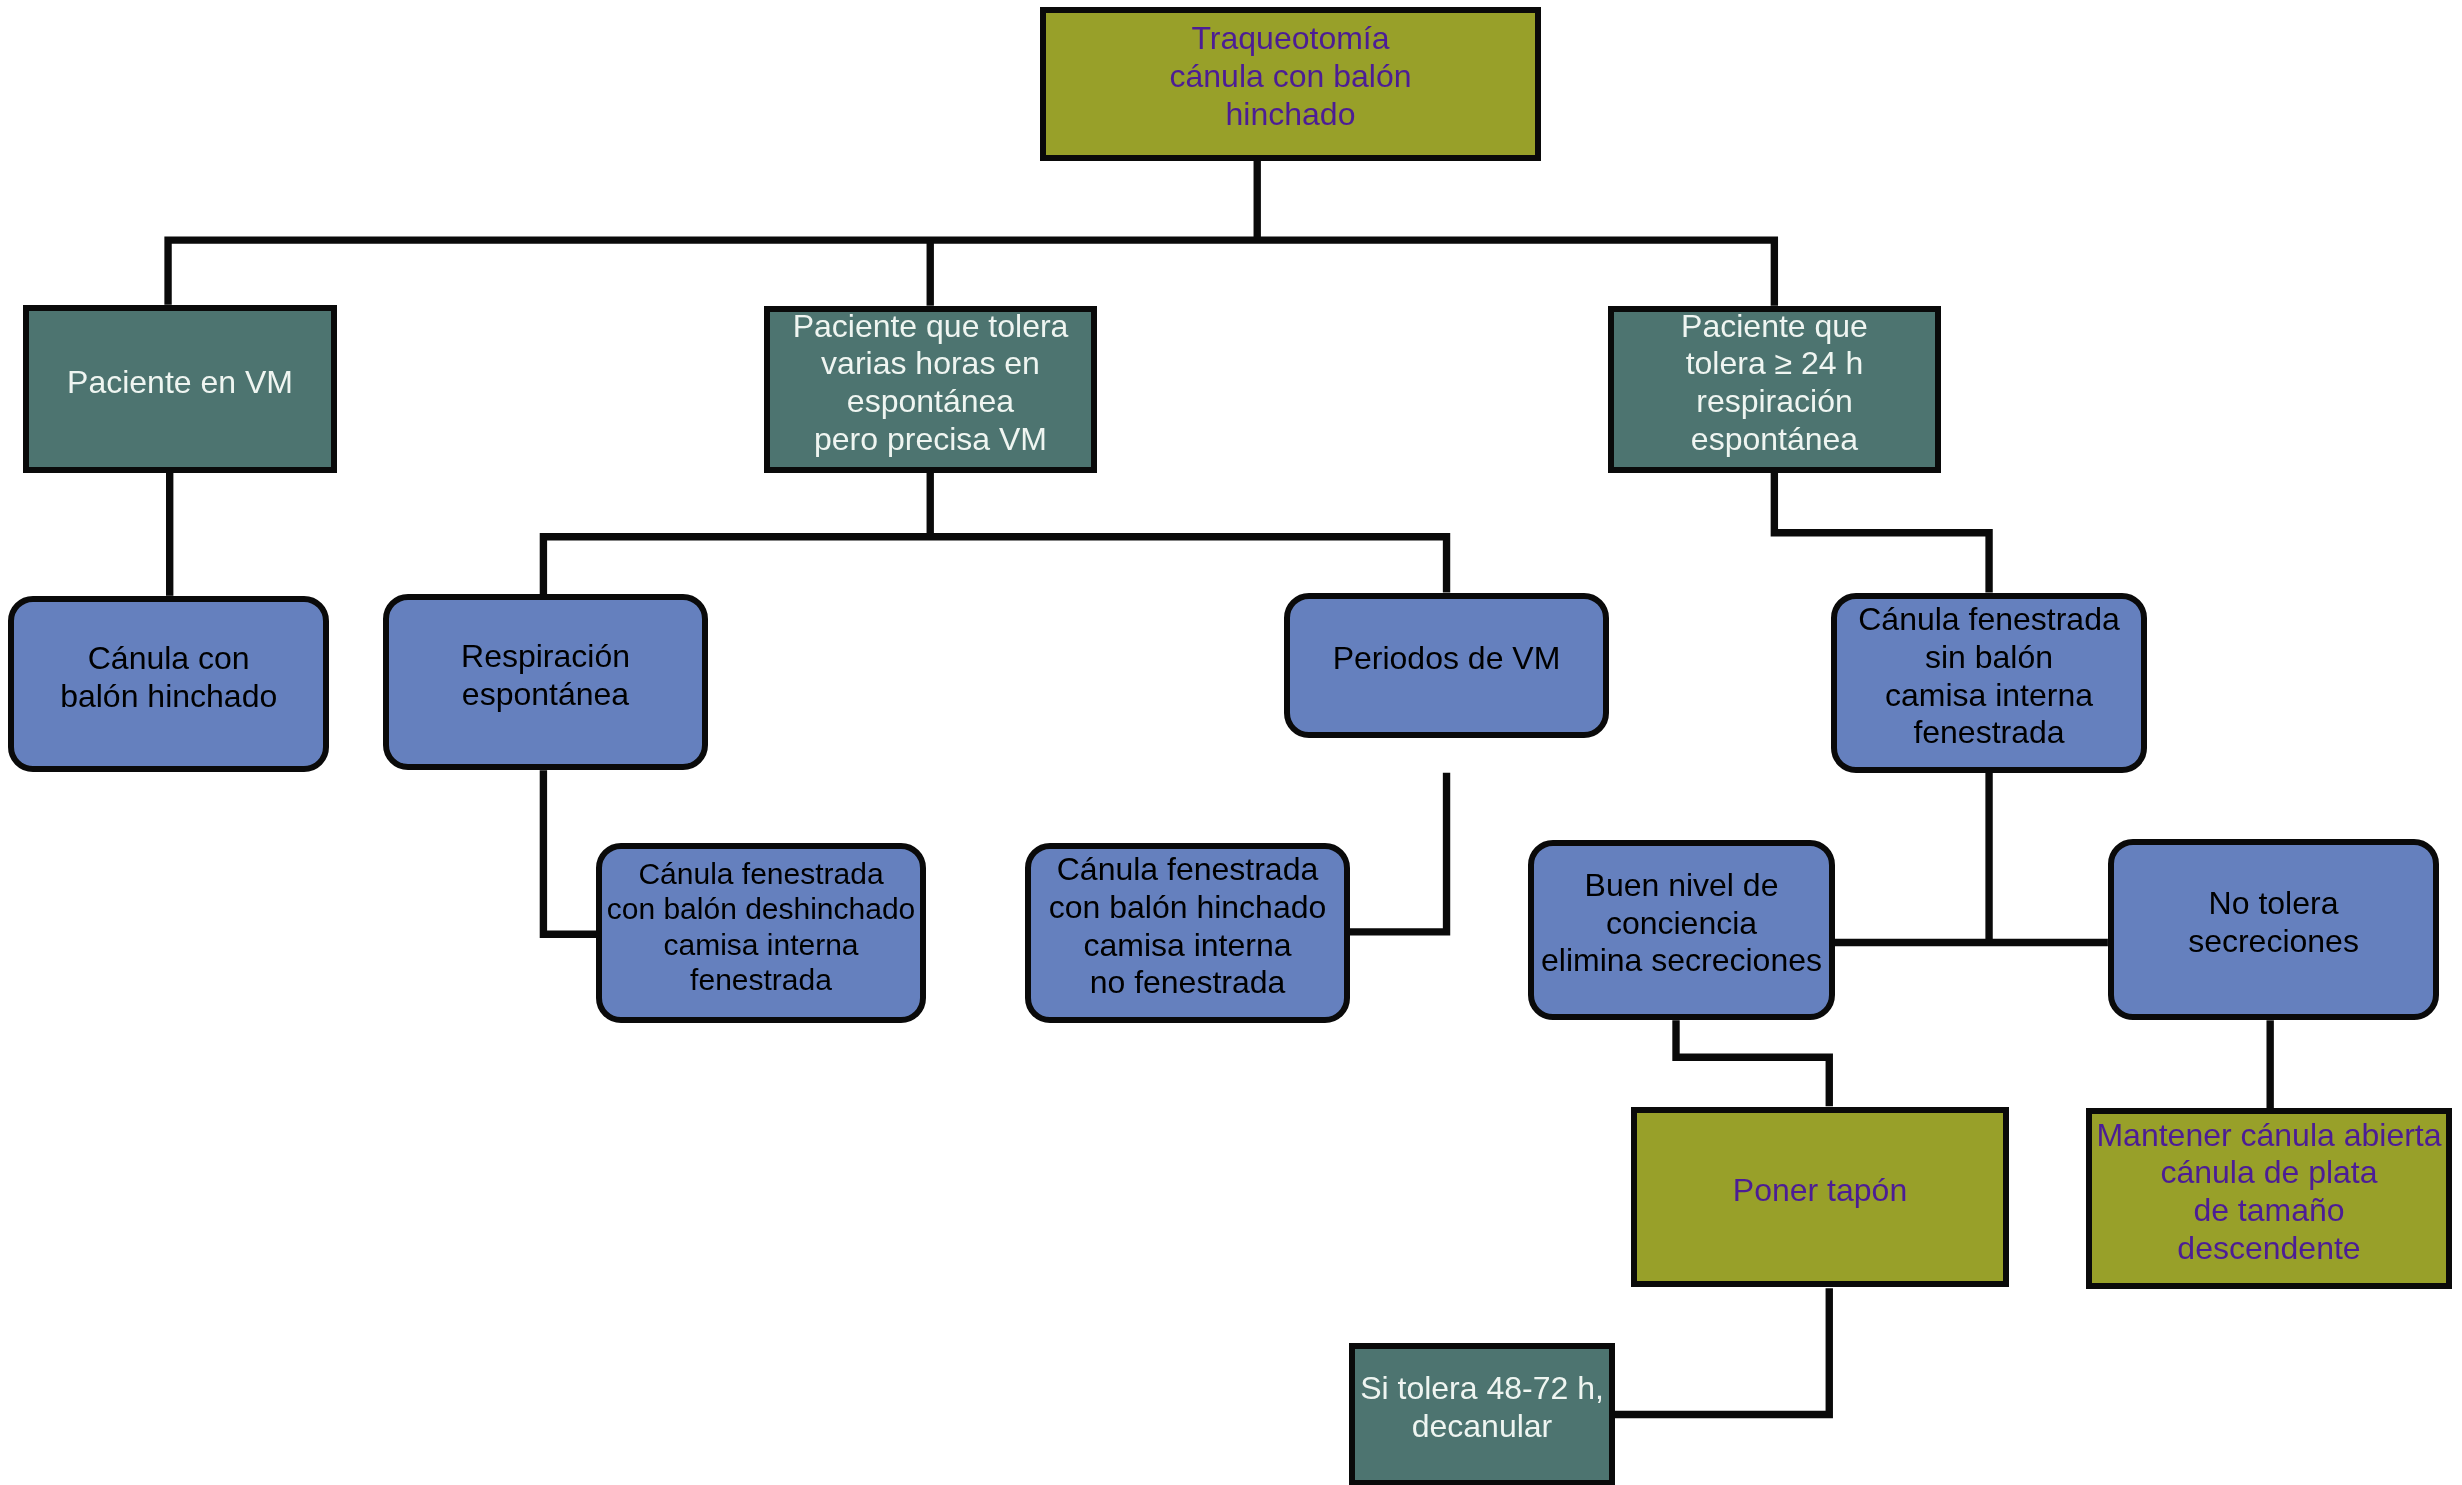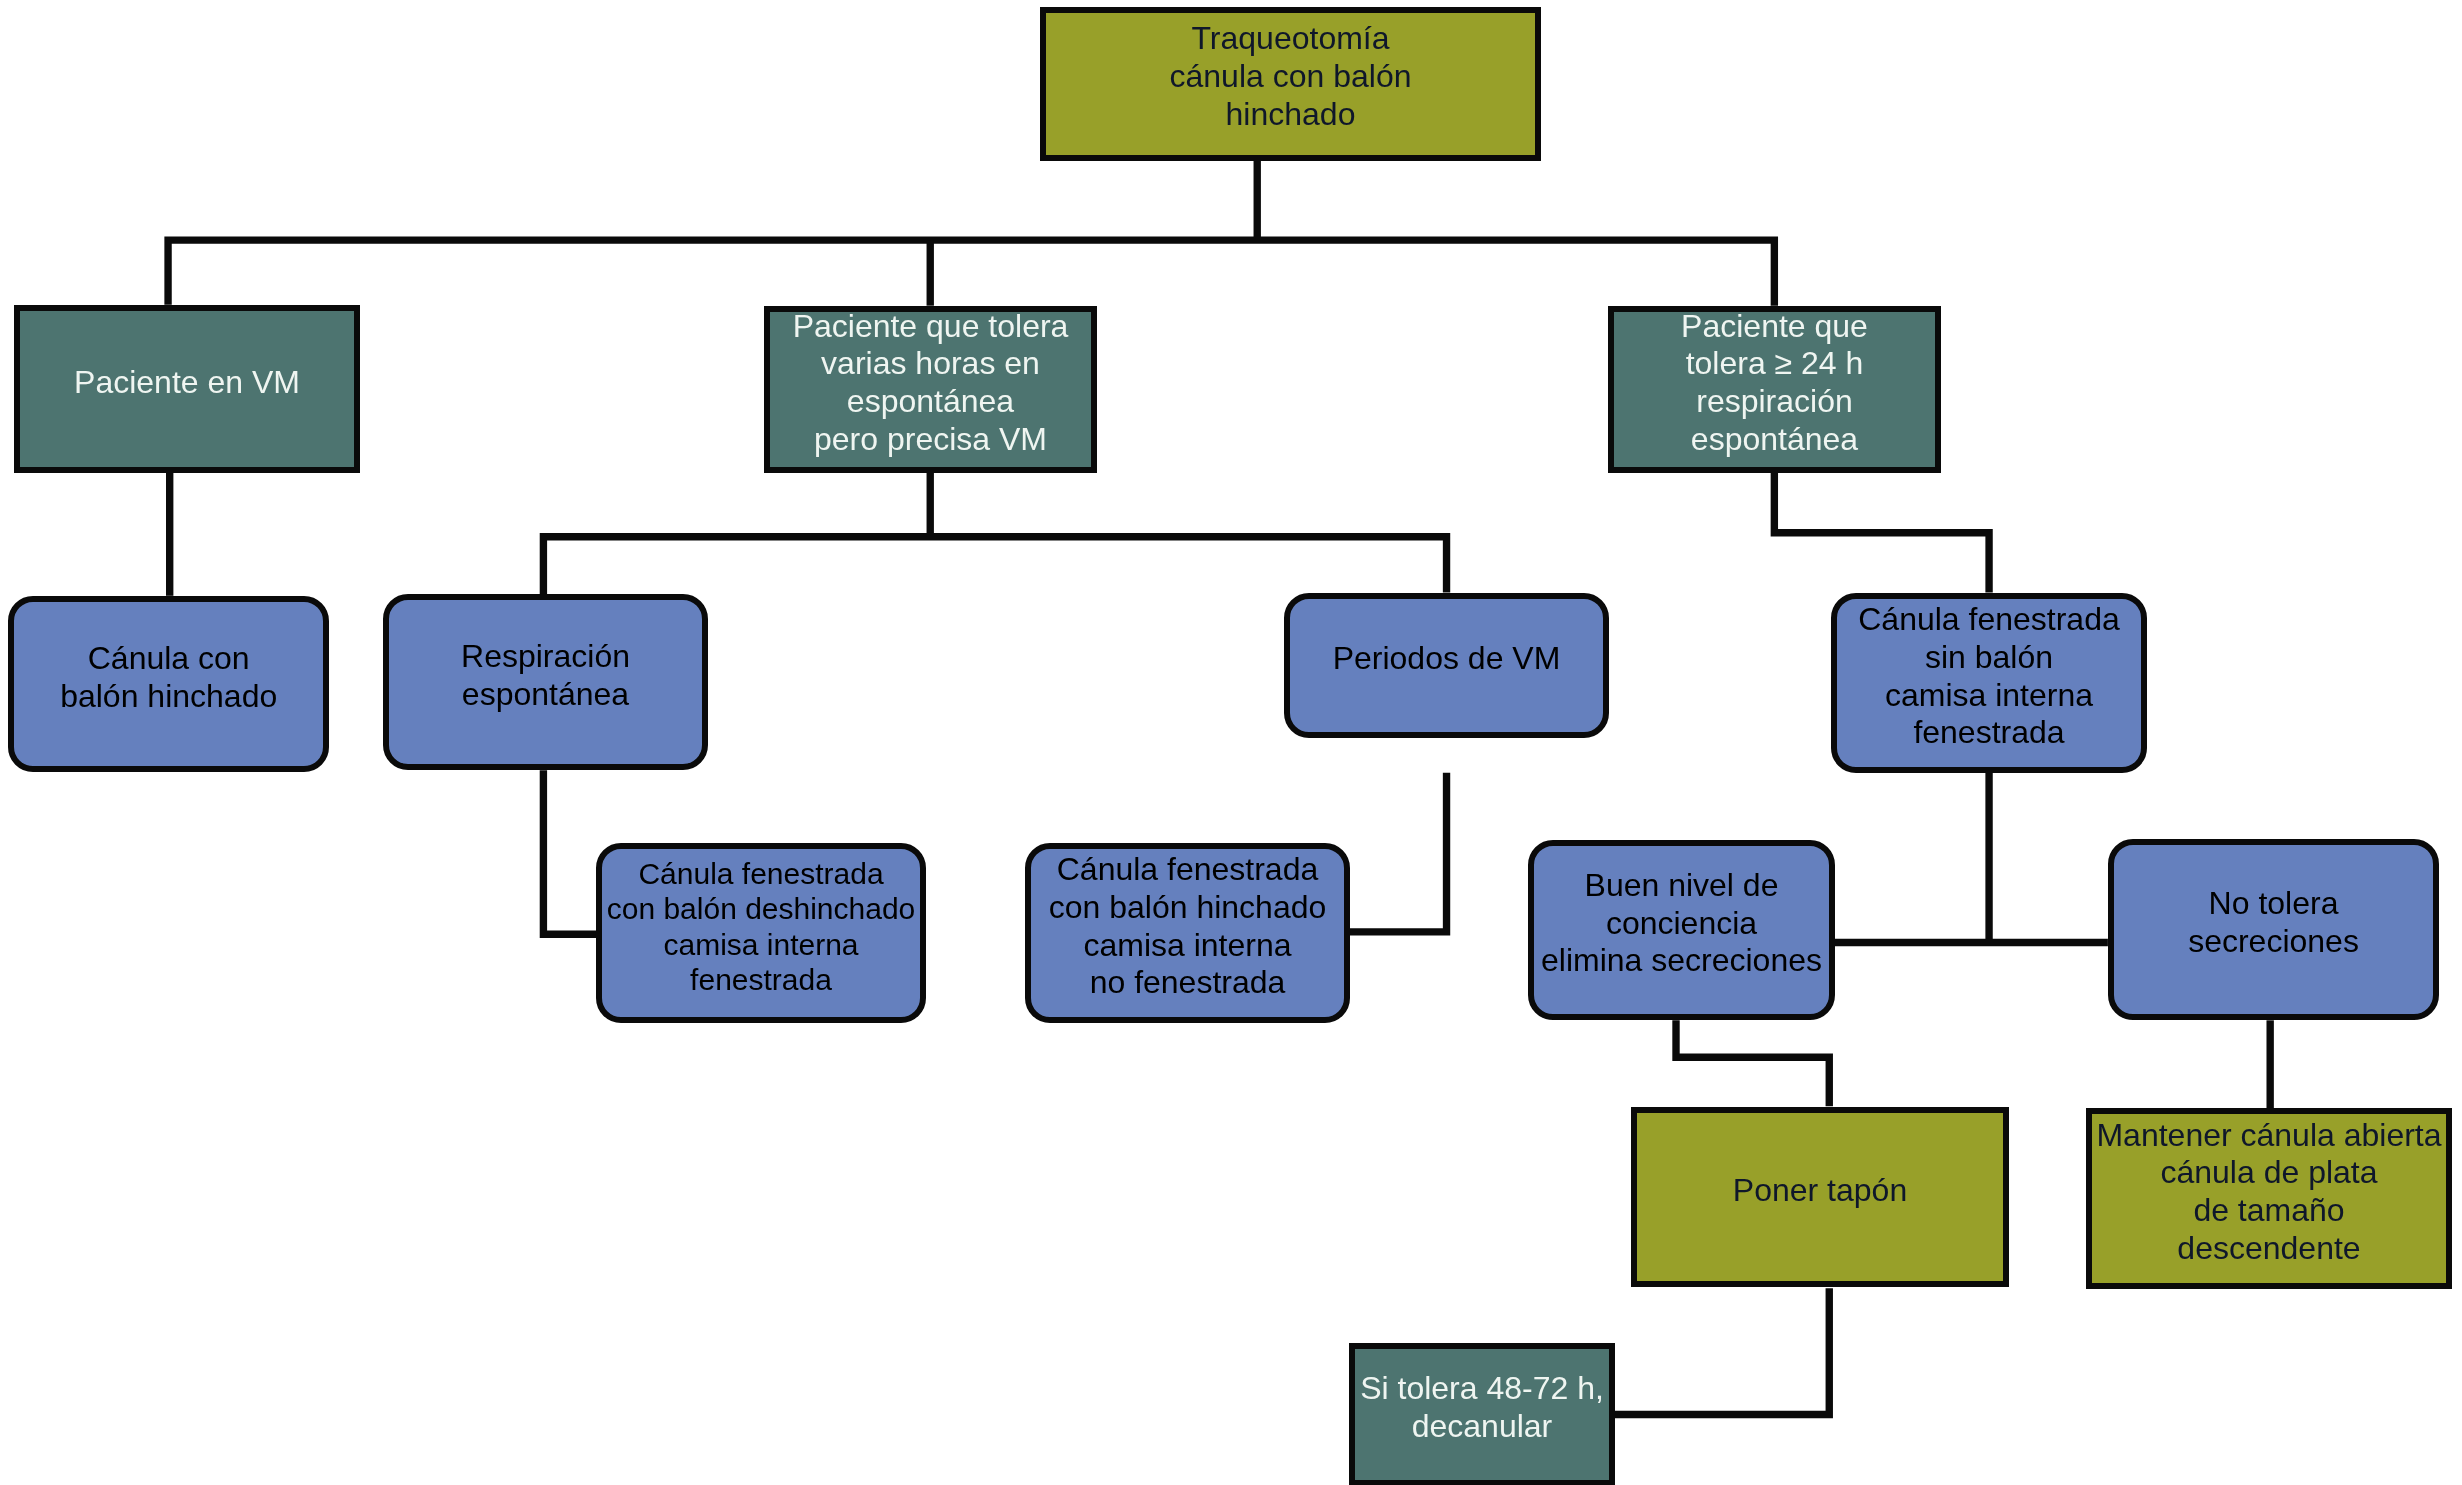--- a/index.html
+++ b/index.html
@@ -35,27 +35,27 @@
     border: 6.6px solid #0a0a0a;
     display: flex;
     align-items: center;
     justify-content: center;
     text-align: center;
     white-space: pre;
     font-size: 32px;
     line-height: 1.18;
     padding-bottom: 13px;
   }
-  .node.olive { background: #98a029; color: #0f172a; }
+  .node.olive { background: #98a029; color: #4c1d95; }
   .node.teal  { background: #4d7470; color: #eff5f1; }
   .node.blue  { background: #6580be; color: #000000; border-radius: 25px; }
 
   
   .n-traqueotomia            { left: 1040px; top: 6.6px;    width: 501px; height: 154px; }
-  .n-paciente-vm             { left: 14px;    top: 305px;  width: 346px; height: 168px; }
+  .n-paciente-vm             { left: 23px;    top: 305px;  width: 314px; height: 168px; }
   .n-paciente-tolera-horas   { left: 764px;  top: 306px;  width: 333px; height: 167px; }
   .n-paciente-tolera-24h     { left: 1608px; top: 306px;  width: 333px; height: 167px; text-align: center; }
   .n-canula-balon-hinchado   { left: 8.2px;   top: 596px;  width: 321px; height: 176px; }
   .n-respiracion-espontanea  { left: 383px;  top: 594px;  width: 325px; height: 176px; }
   .n-periodos-vm             { left: 1284px; top: 593px;  width: 325px; height: 145px; }
   .n-canula-fen-sin-balon    { left: 1831px; top: 593px;  width: 316px; height: 180px; }
   .n-canula-fen-deshinchado  { left: 596px;  top: 843px; width: 330px; height: 180px; font-size: 30px; }
   .n-canula-fen-no-fen       { left: 1025px; top: 843px; width: 325px; height: 180px; }
   .n-buen-nivel              { left: 1528px; top: 840px; width: 307px; height: 180px; }
   .n-no-elimina              { left: 2108px; top: 839px; width: 331px; height: 181px; }

